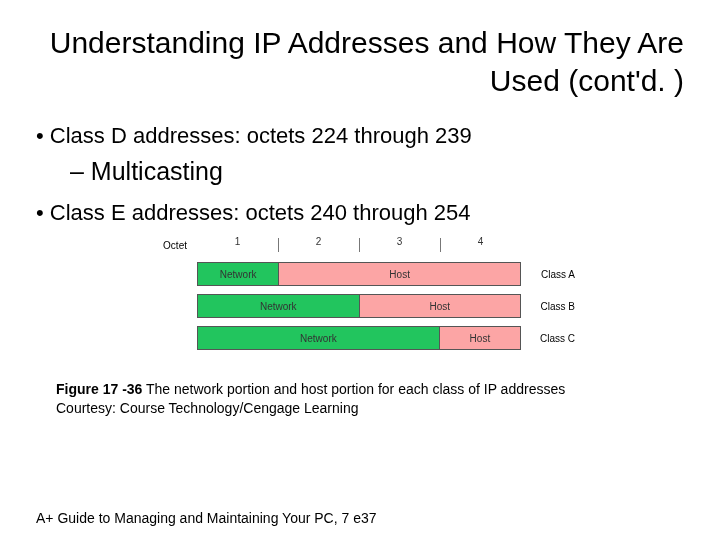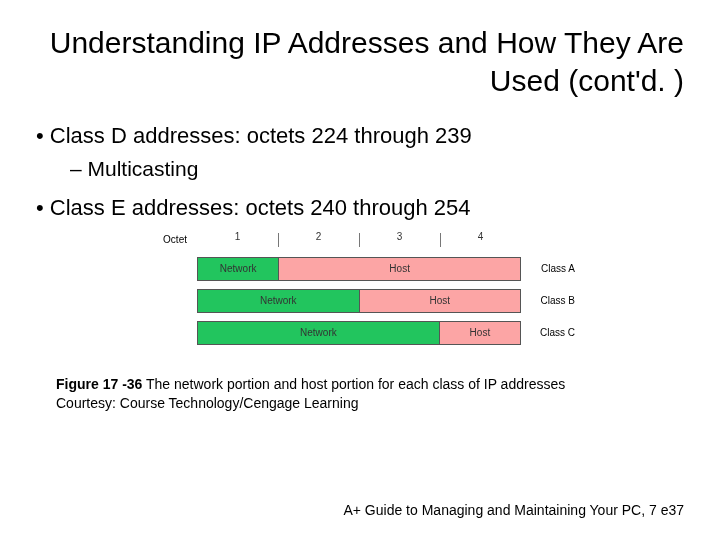--- a/index.html
+++ b/index.html
@@ -2,21 +2,21 @@
 <html><head>
 <meta charset="utf-8">
 <style>
   * { box-sizing: border-box; margin: 0; padding: 0; }
   html, body { width: 720px; height: 540px; background: #fff; font-family: Arial, Helvetica, sans-serif; color: #000; }
   .slide { width: 720px; height: 540px; position: relative; padding: 20px 36px 0 36px; }
   .title { font-size: 30px; text-align: right; line-height: 1.25; margin-top: 4px; margin-bottom: 22px; font-weight: 400; }
   .bullets { font-size: 22px; line-height: 1.35; }
   .b1 { margin-left: 0; margin-bottom: 4px; }
   .b1::before { content: "•  "; }
-  .b2 { margin-left: 34px; font-size: 21px; margin-bottom: 10px; }
+  .b2 { margin-left: 34px; font-size: 25px; margin-bottom: 10px; }
   .b2::before { content: "–  "; }
 
   .figure { width: 430px; margin: 8px auto 0 auto; }
   .octet-row { display: flex; align-items: center; height: 18px; }
   .oct-label { font-size: 10px; width: 52px; text-align: right; padding-right: 10px; }
   .oct-cell { flex: 1; display: flex; height: 100%; position: relative; }
   .oct-cell .tick { position: absolute; top: 2px; bottom: 2px; width: 1px; background: #777; }
   .oct-num { flex: 1; text-align: center; font-size: 10px; color: #333; }
   .class-gap { width: 54px; }
 
@@ -25,21 +25,21 @@
   .bar { flex: 1; display: flex; border: 1px solid #555; }
   .seg { display: flex; align-items: center; justify-content: center; font-size: 10px; color: #333; border-right: 1px solid #555; }
   .seg:last-child { border-right: none; }
   .net { background: #22c55e; }
   .host { background: #fca5a5; }
   .cls { width: 54px; font-size: 10px; display: flex; align-items: center; justify-content: flex-end; padding-left: 6px; }
 
   .caption { font-size: 14px; margin-top: 30px; line-height: 1.35; padding: 0 20px; }
   .caption .figlabel { font-weight: 700; }
 
-  .footer { position: absolute; bottom: 22px; left: 36px; right: 36px; display: flex; justify-content: flex-end; font-size: 14px; }
+  .footer { position: absolute; bottom: 14px; left: 36px; right: 36px; display: flex; justify-content: flex-start; font-size: 14px; }
 </style>
 </head>
 <body>
 
 <div class="slide">
 
   <h1 class="title">Understanding IP Addresses and How They Are Used (cont'd. )</h1>
 
   <div class="bullets">
     <div class="b1">Class D addresses: octets 224 through 239</div>

